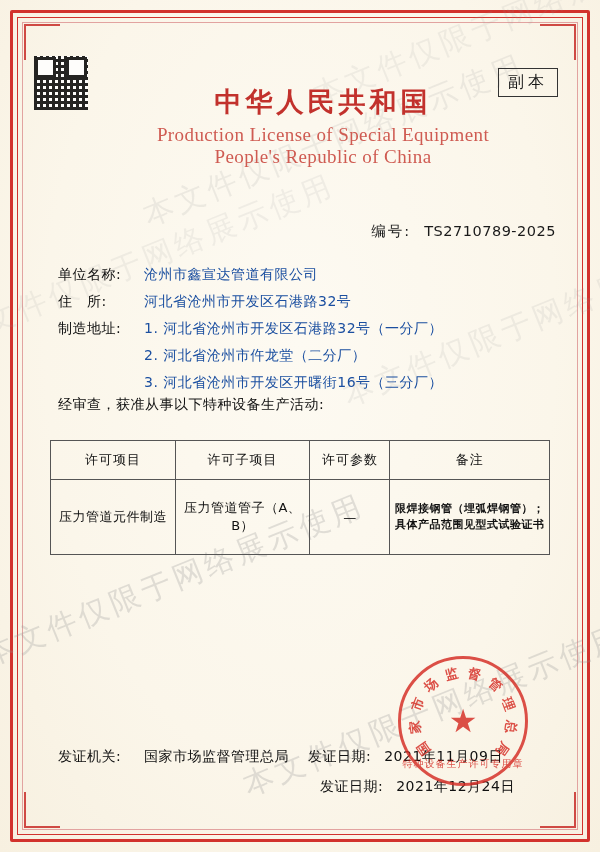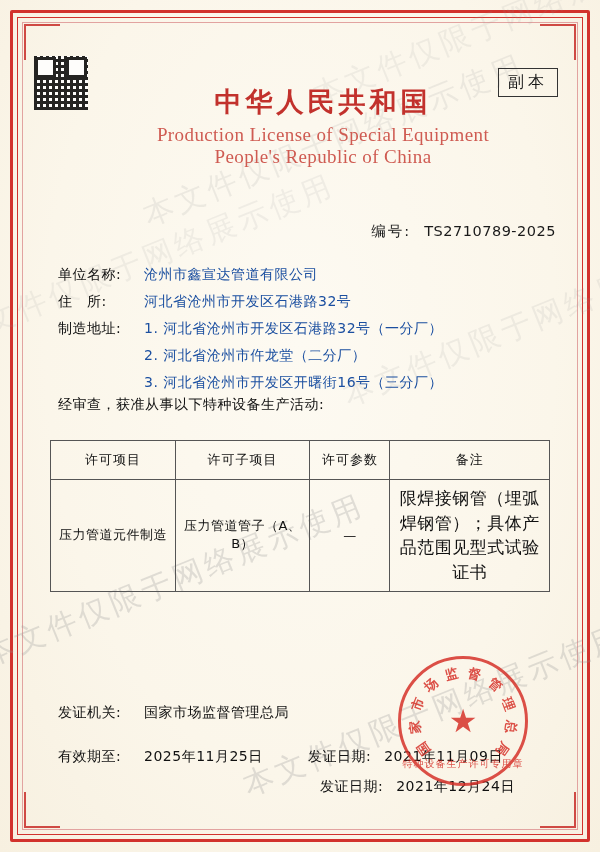--- a/index.html
+++ b/index.html
@@ -209,23 +209,24 @@
     font-weight: normal;
     height: 26px;
     letter-spacing: 1px;
   }
   table.lic td {
     height: 62px;
     letter-spacing: 0.5px;
   }
   td.remark {
     text-align: left;
-    font-size: 17px;
+    font-size: 11px;
     line-height: 1.45;
     padding: 5px 6px;
+    font-weight: bold;
   }
   .col1 { width: 25%; }
   .col2 { width: 27%; }
   .col3 { width: 16%; }
   .col4 { width: 32%; }
 
   
   .footer {
     position: absolute;
     left: 58px;
@@ -413,24 +414,20 @@
         </tr>
       </tbody>
     </table>
   </div>
 
   <div class="footer">
     <div class="footrow">
       <div class="footlabel">发证机关:</div>
       <div class="footvalue">国家市场监督管理总局</div>
     </div>
-    <div class="footrow">
-      <div class="footlabel">有效期至:</div>
-      <div class="footvalue">2025年11月25日</div>
-    </div>
   </div>
 
   <div class="issue-date">
     <span>发证日期:</span>
     <span class="v">2021年11月09日</span>
   </div>
   <div class="change-date">
     <span>发证日期:</span>
     <span class="v">2021年12月24日</span>
   </div>

